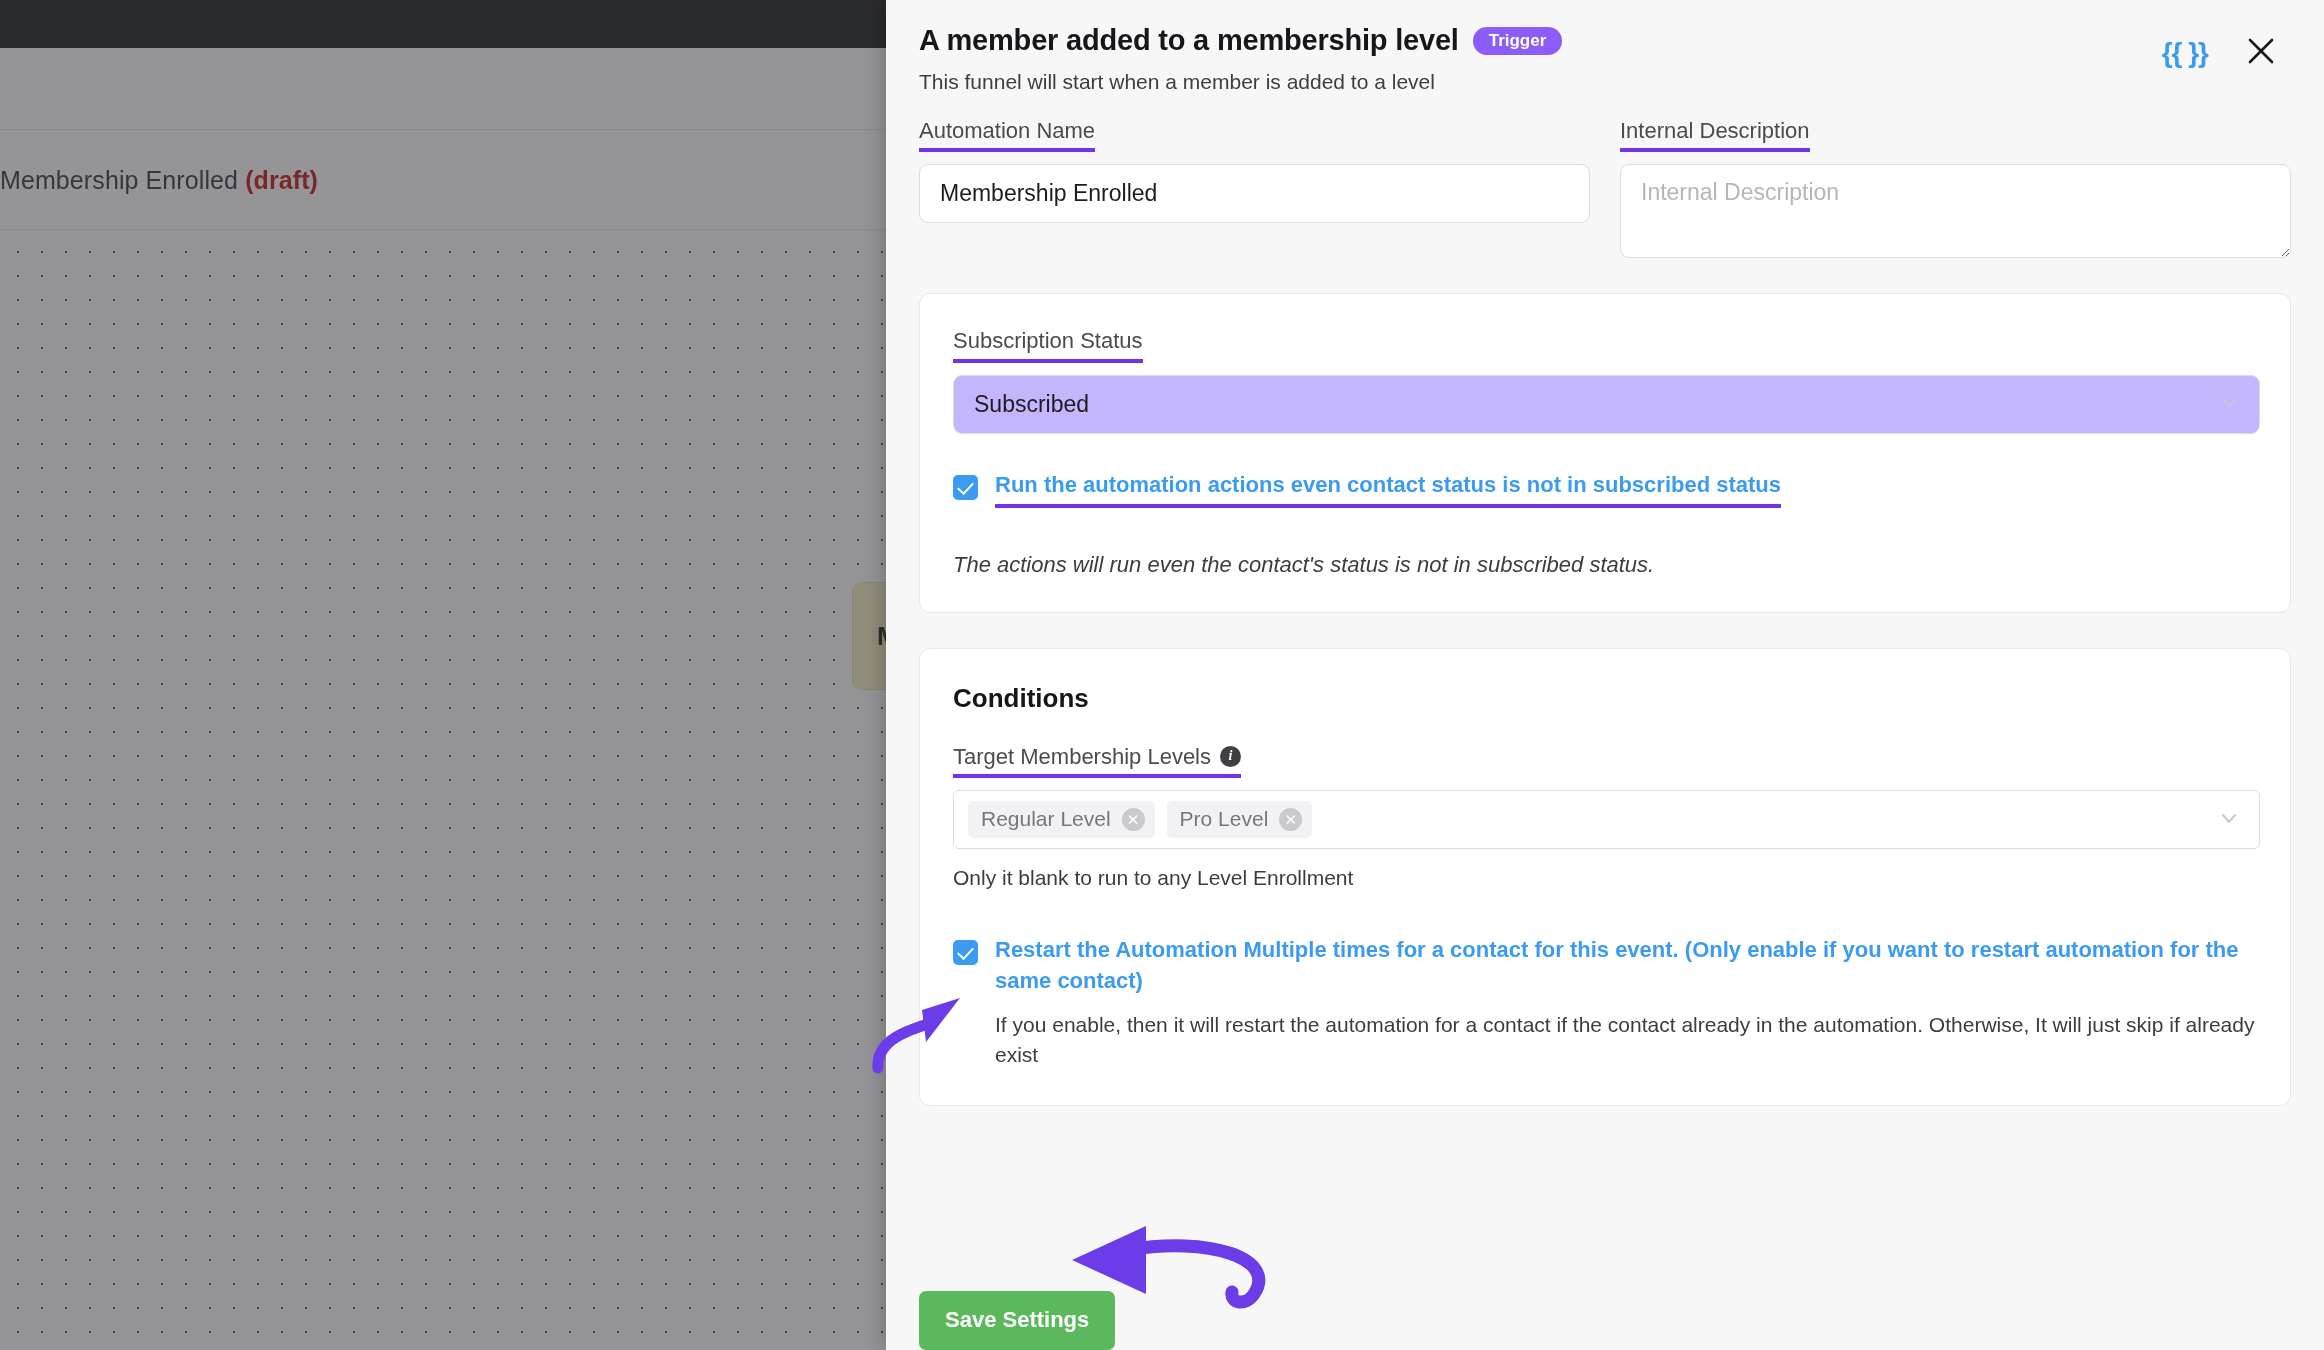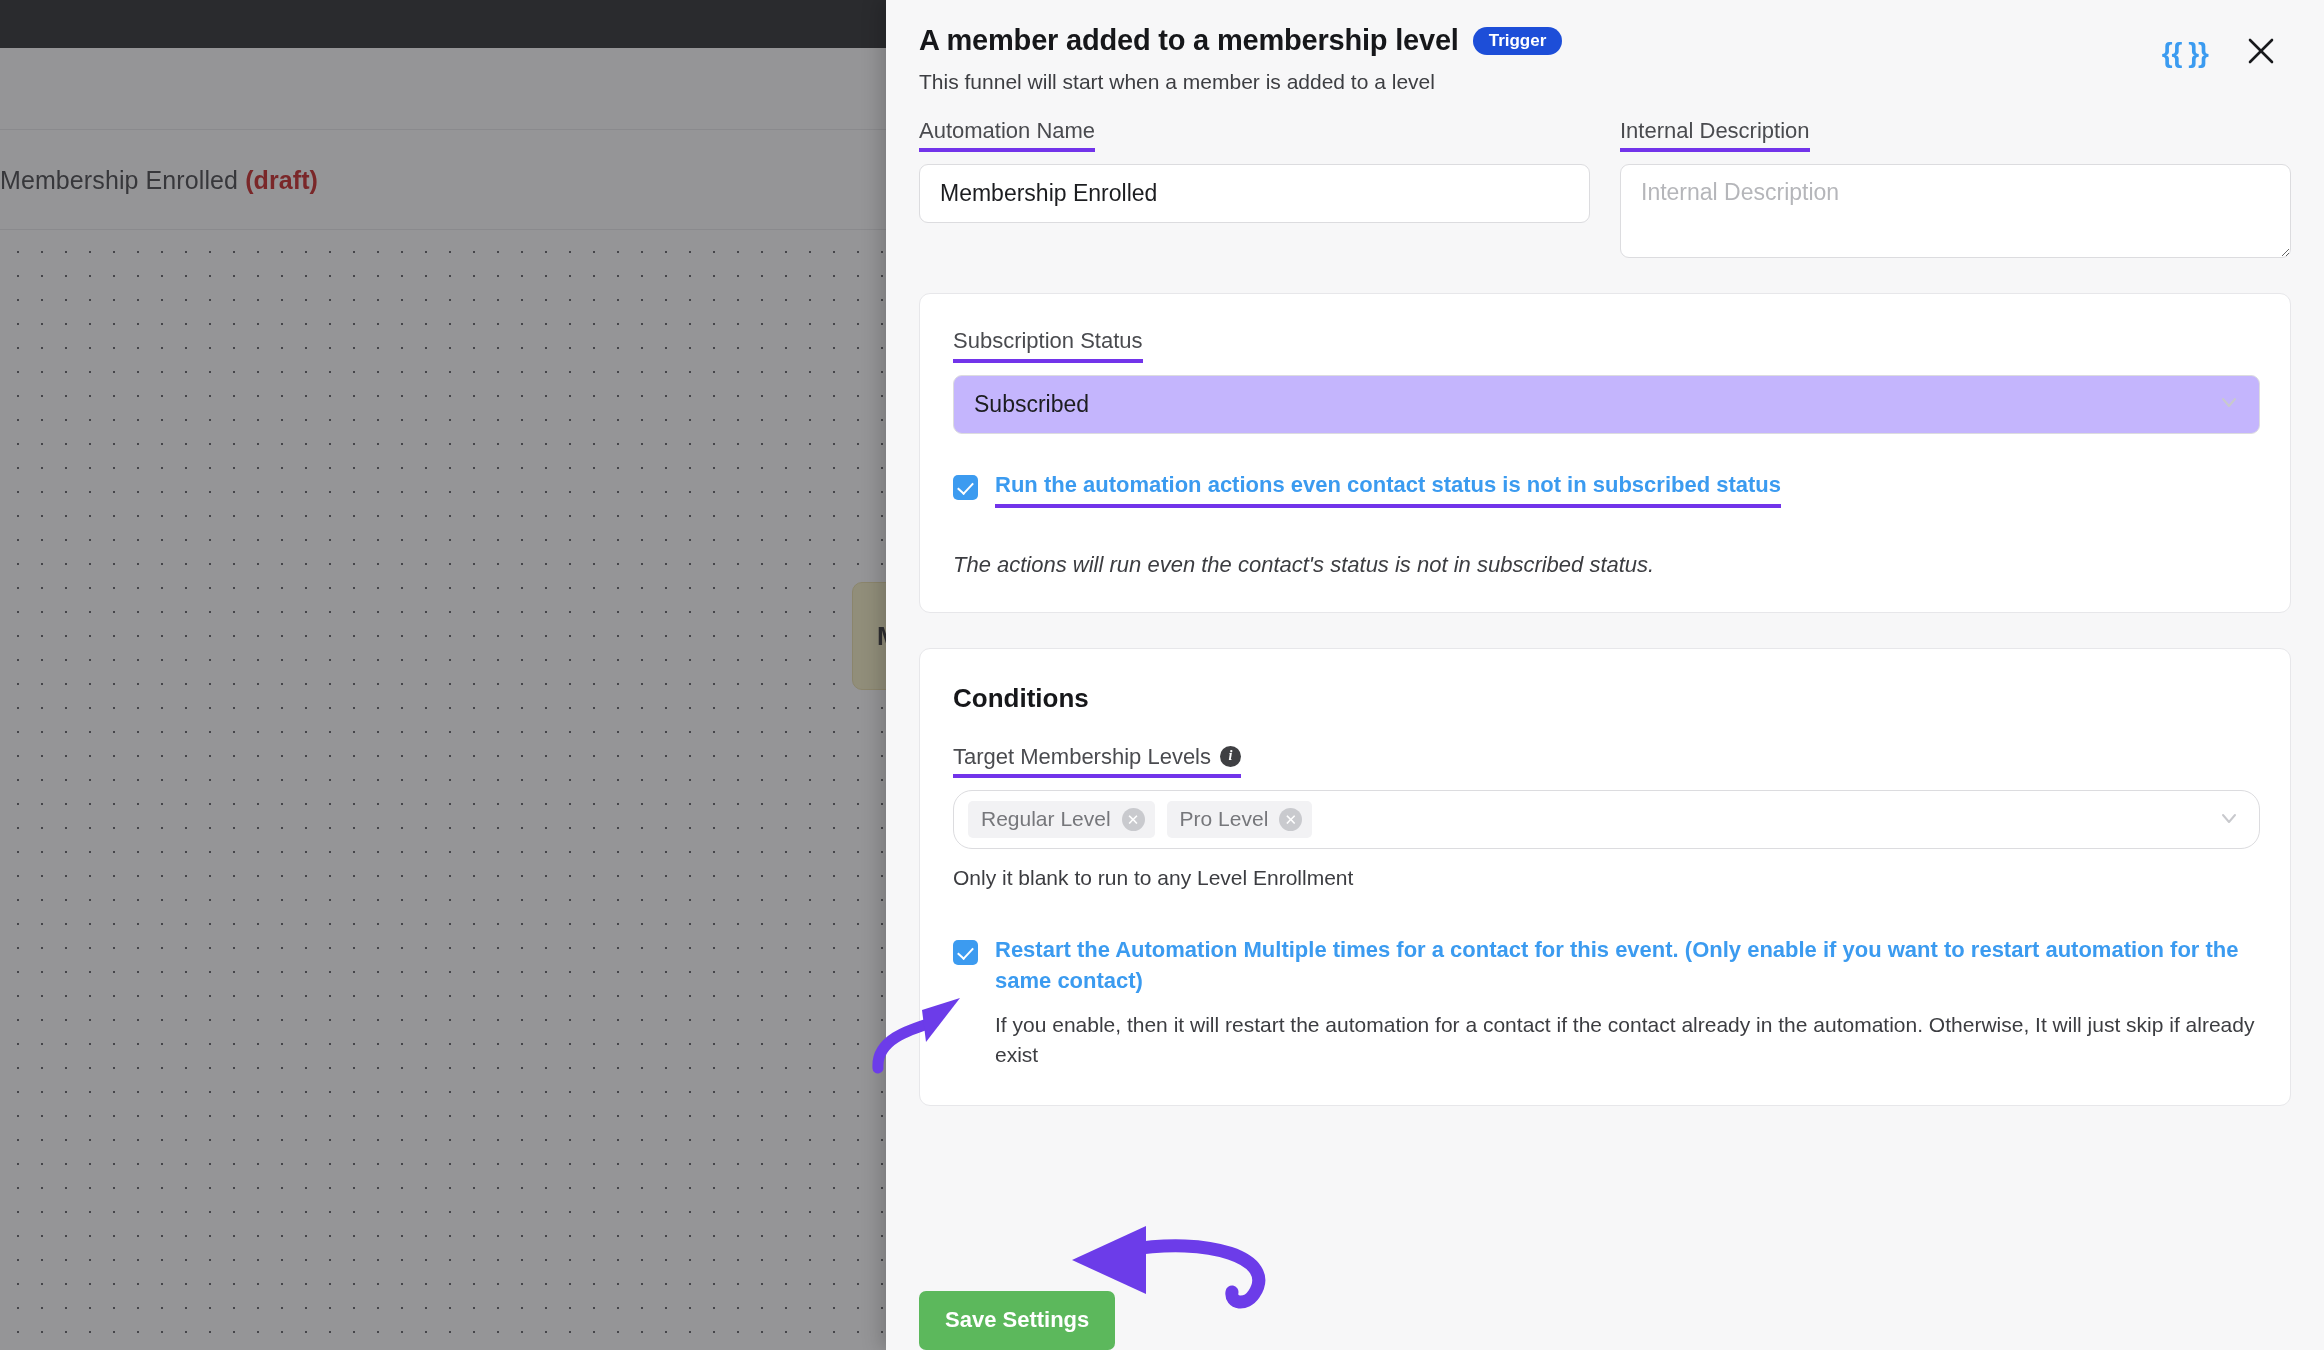--- a/index.html
+++ b/index.html
@@ -99,21 +99,21 @@
   }
   #modal-header-left { padding-top: 2px; }
   #modal-title-row { display: flex; align-items: center; gap: 14px; }
   #modal-title {
     font-size: 29px;
     font-weight: bold;
     color: #16171a;
     letter-spacing: -.2px;
   }
   #trigger-badge {
-    background: #1d4ed8;
+    background: #8b5cf6;
     color: #ffffff;
     font-size: 17px;
     font-weight: bold;
     padding: 5px 16px 6px;
     border-radius: 20px;
     line-height: 1;
     white-space: nowrap;
   }
   #modal-subtitle {
     margin-top: 13px;
@@ -236,21 +236,21 @@
     transform: translateY(-50%);
     pointer-events: none;
   }
 
   
   .tags-box {
     width: 100%;
     min-height: 59px;
     background: #ffffff;
     border: 1px solid #dcdcdf;
-    border-radius: 19px;
+    border-radius: 6px;
     display: flex;
     align-items: center;
     gap: 12px;
     padding: 0 44px 0 14px;
     position: relative;
     cursor: pointer;
   }
   .tag-chip {
     background: #f2f2f4;
     border-radius: 5px;

